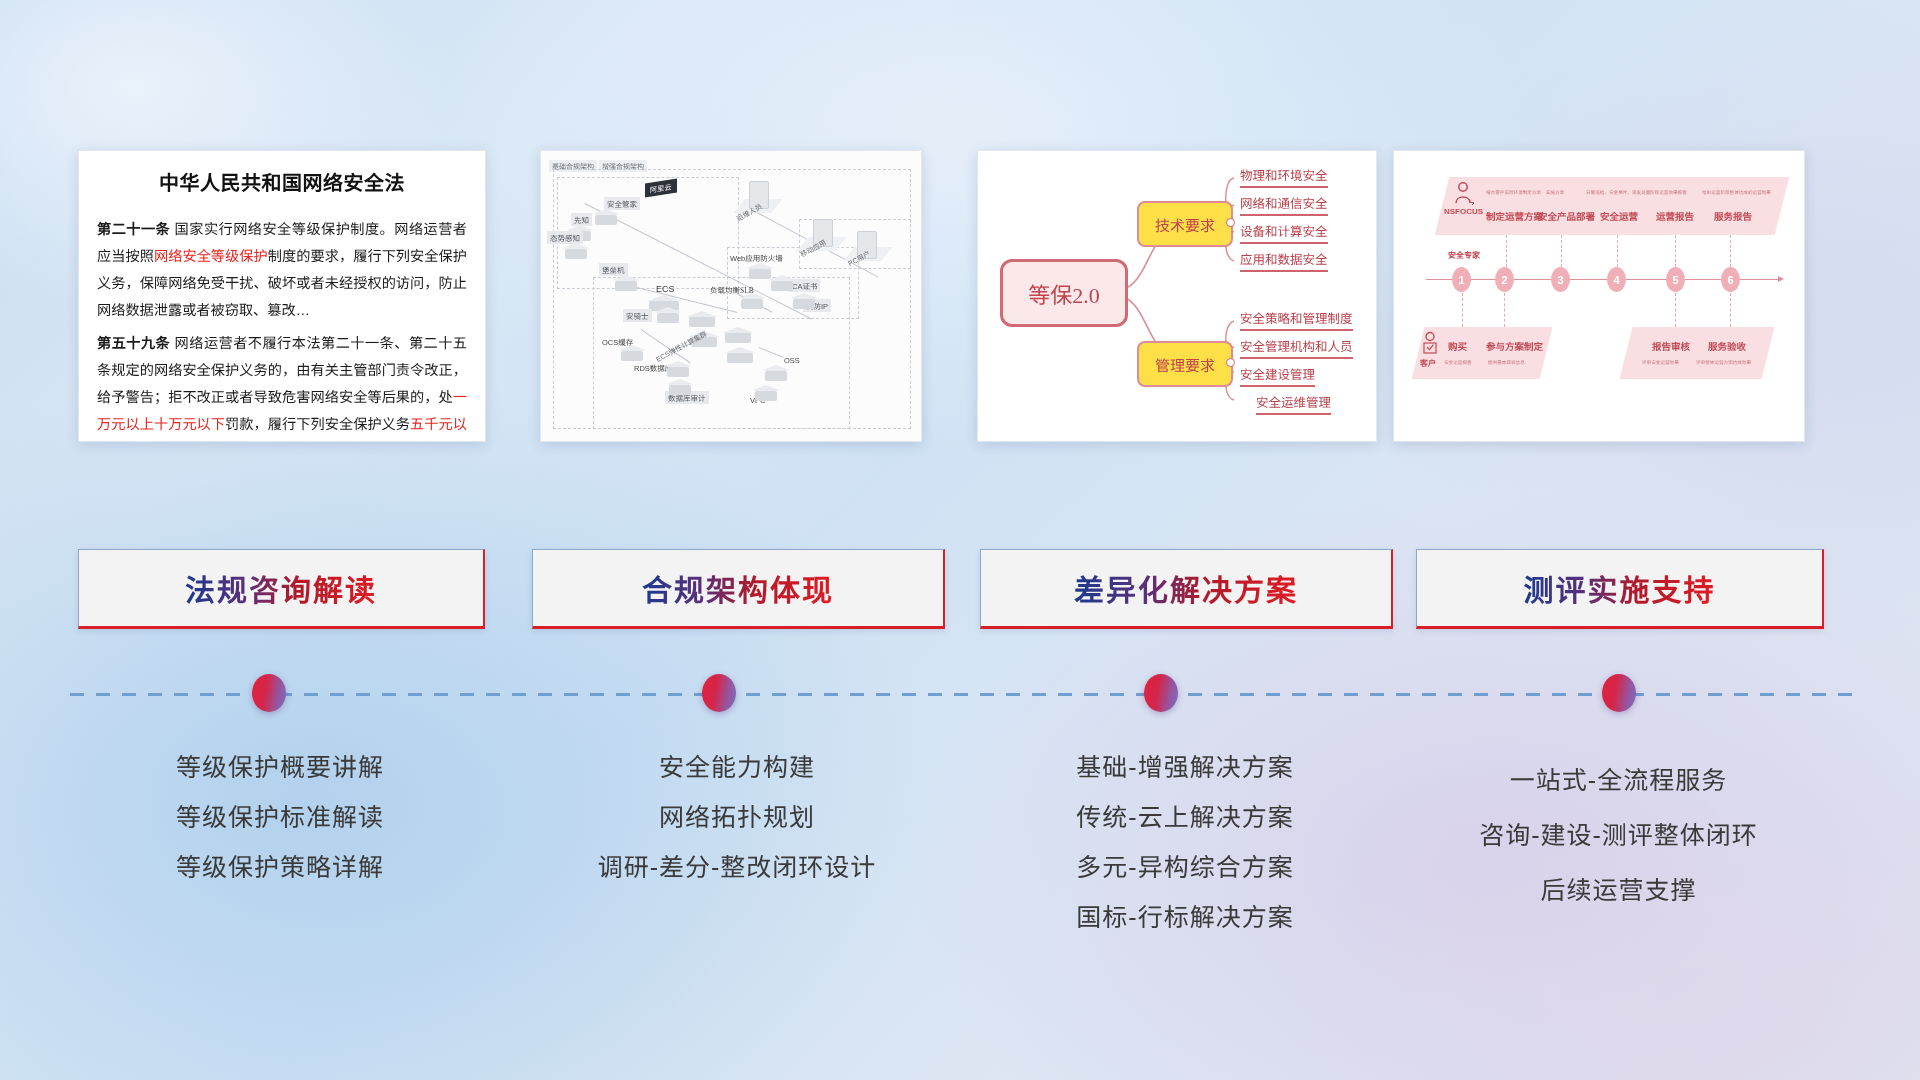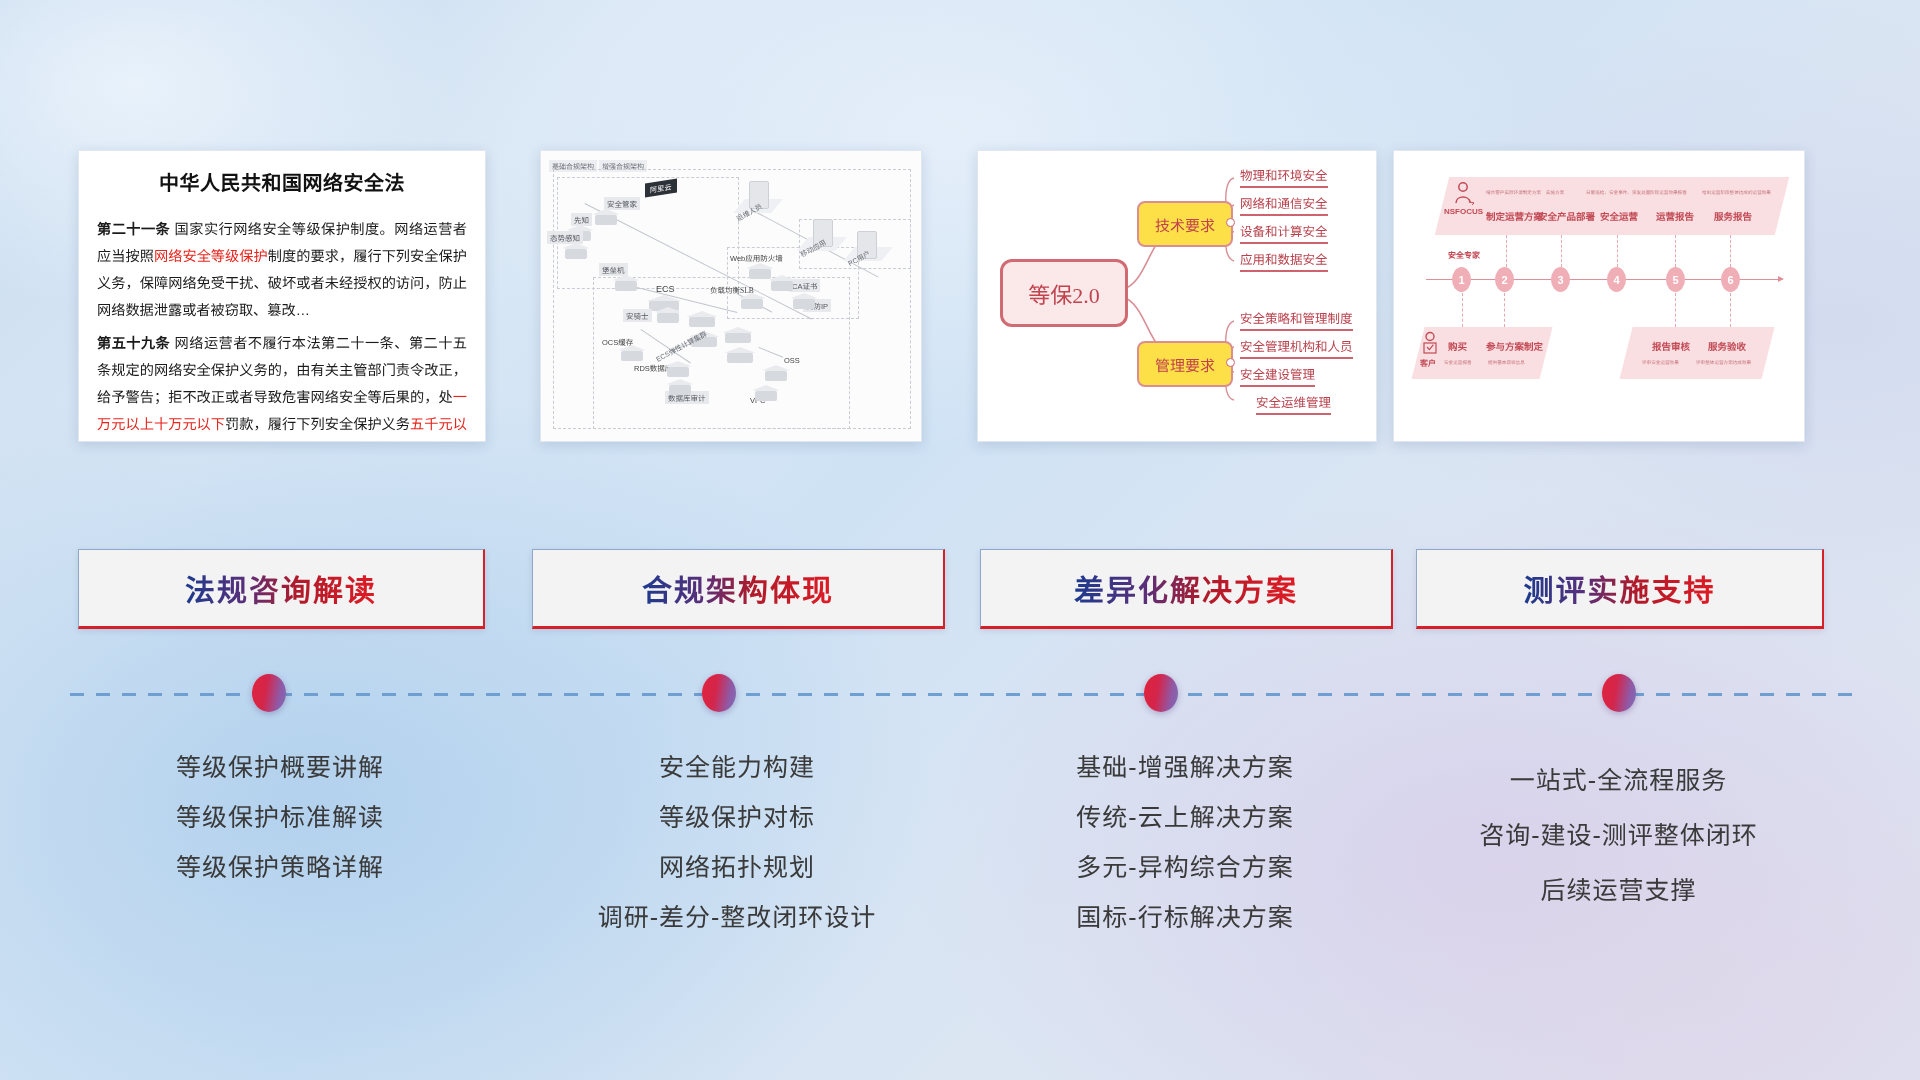--- a/index.html
+++ b/index.html
@@ -390,21 +390,20 @@
   <div class="dot" id="dot-3"></div>
   <div class="dot" id="dot-4"></div>
 
   <div class="blist" id="list-1">
     <div>等级保护概要讲解</div>
     <div>等级保护标准解读</div>
     <div>等级保护策略详解</div>
   </div>
   <div class="blist" id="list-2">
     <div>安全能力构建</div>
-    <div>等级保护对标</div>
     <div>网络拓扑规划</div>
     <div>调研-差分-整改闭环设计</div>
   </div>
   <div class="blist" id="list-3">
     <div>基础-增强解决方案</div>
     <div>传统-云上解决方案</div>
     <div>多元-异构综合方案</div>
     <div>国标-行标解决方案</div>
   </div>
   <div class="blist" id="list-4">

